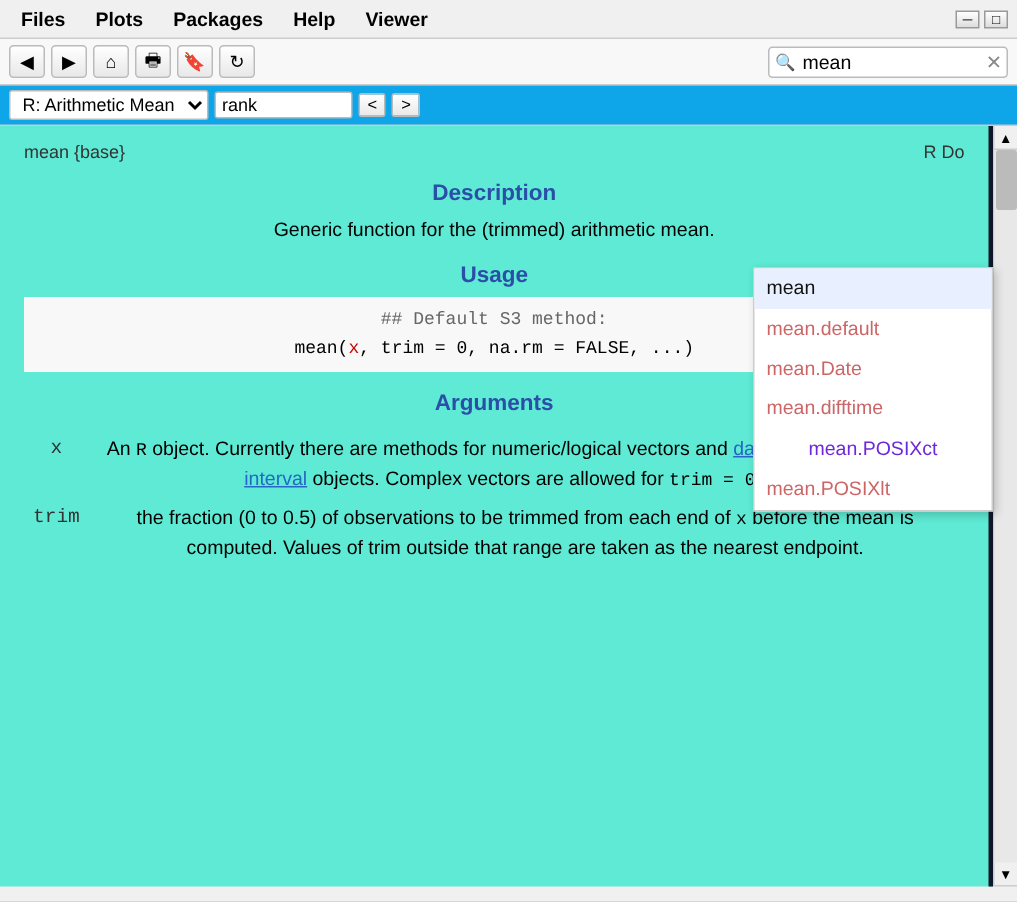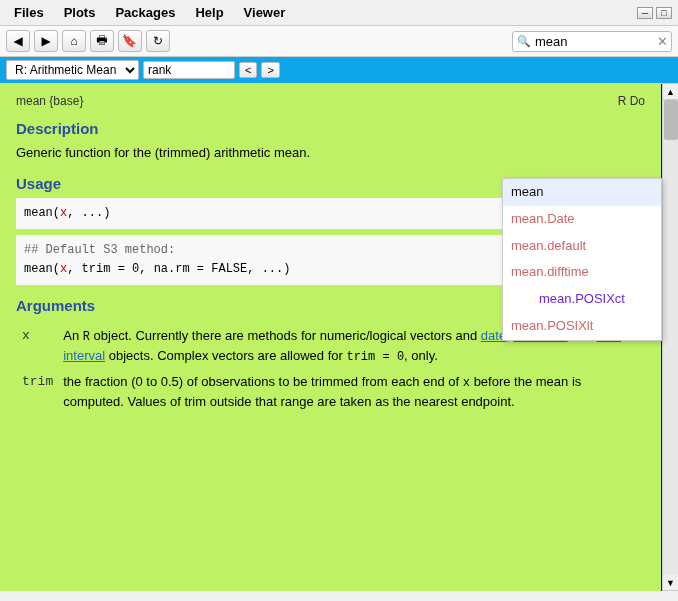--- a/index.html
+++ b/index.html
@@ -106,25 +106,26 @@
 
     
     .main-area {
       display: flex;
       height: calc(601px - 30px - 34px - 30px);
       position: relative;
     }
 
     .content-pane {
       flex: 1;
-      background: #bef264;
+      background: #5eead4;
       overflow-y: auto;
       padding: 10px 16px;
-      border-right: 1px solid #0f172a;
+      border-right: 3px solid #0f172a;
       position: relative;
+      text-align: center;
     }
 
     .doc-header {
       font-size: 12px;
       color: #333;
       margin-bottom: 6px;
       display: flex;
       justify-content: space-between;
     }
 
@@ -302,23 +303,20 @@
     <div class="doc-header">
       <span>mean {base}</span>
       <span>R Do</span>
     </div>
 
 
     <h2 class="section-heading">Description</h2>
     <p class="description-text">Generic function for the (trimmed) arithmetic mean.</p>
 
     <h2 class="section-heading">Usage</h2>
-    <div class="code-block">
-      <span class="code-inline">mean(<span class="code-red">x</span>, ...)</span>
-    </div>
     <div class="code-block">
       <span class="code-comment">## Default S3 method:</span><br>
       <span class="code-inline">mean(<span class="code-red">x</span>, trim = 0, na.rm = FALSE, ...)</span>
     </div>
 
     <h2 class="section-heading">Arguments</h2>
 
     <table class="args-table">
       <tbody>
           <tr>
@@ -347,19 +345,19 @@
   <div class="scrollbar">
     <div class="scroll-arrow">▲</div>
     <div class="scroll-track">
       <div class="scroll-thumb"></div>
     </div>
     <div class="scroll-arrow">▼</div>
   </div>
 
   <div class="autocomplete-dropdown">
     <div class="autocomplete-item selected">mean</div>
+    <div class="autocomplete-item">mean.default</div>
     <div class="autocomplete-item">mean.Date</div>
-    <div class="autocomplete-item">mean.default</div>
     <div class="autocomplete-item">mean.difftime</div>
     <div class="autocomplete-item">mean.POSIXct</div>
     <div class="autocomplete-item">mean.POSIXlt</div>
   </div>
 </div>
 
 </body></html>

